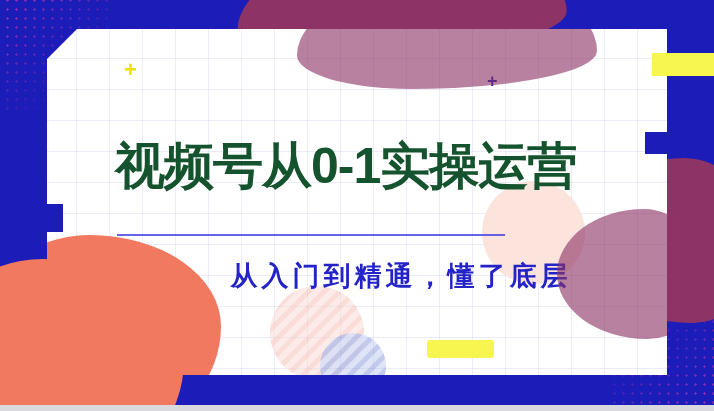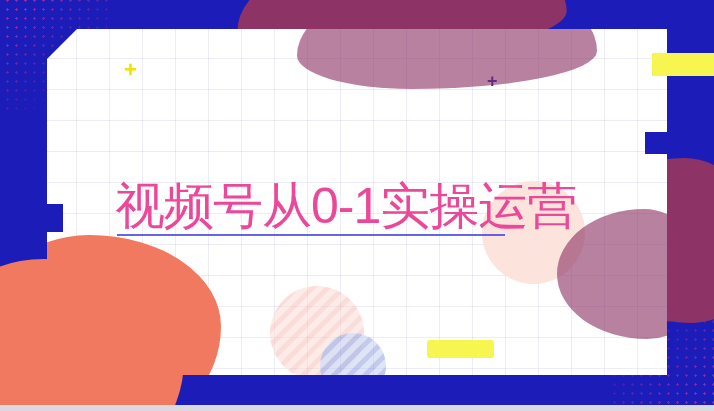--- a/index.html
+++ b/index.html
@@ -188,27 +188,26 @@
     background: #f0795f;
     border-radius: 46% 54% 38% 62% / 52% 48% 52% 48%;
     opacity: 1;
   }
 
   
   .title {
     position: absolute;
     left: 68px; top: 112px;
     width: 580px;
-    color: #ec4899;
+    color: #14532d;
     font-size: 50px;
-    font-weight: 400;
+    font-weight: 700;
     letter-spacing: -1px;
     white-space: nowrap;
     line-height: 1;
-    margin-top: 40px;
   }
   .divider {
     position: absolute;
     left: 70px; top: 205px;
     width: 388px; height: 2px;
     background: #4a4ae0;
     opacity: .85;
   }
   .subtitle {
     position: absolute;
@@ -261,20 +260,21 @@
       </defs>
       <circle cx="50" cy="50" r="47" fill="url(#stripePink)"></circle>
       <circle cx="86" cy="83" r="33" fill="url(#stripeBlue)" opacity="0.85"></circle>
     </svg>
 
     <div class="title">视频号从0-1实操运营</div>
 
     <div class="divider"></div>
 
     <div class="subtitle">
+      <span class="line">从入门到精通，懂了底层</span>
     </div>
 
     <div class="blob-over blob-over-maroon-top"></div>
     <div class="blob-over blob-over-maroon-right"></div>
     <div class="blob-over blob-over-coral"></div>
   </div>
 
   <div class="yellow-bar-right"></div>
   <div class="tab-left"></div>
   <div class="tab-right"></div>

